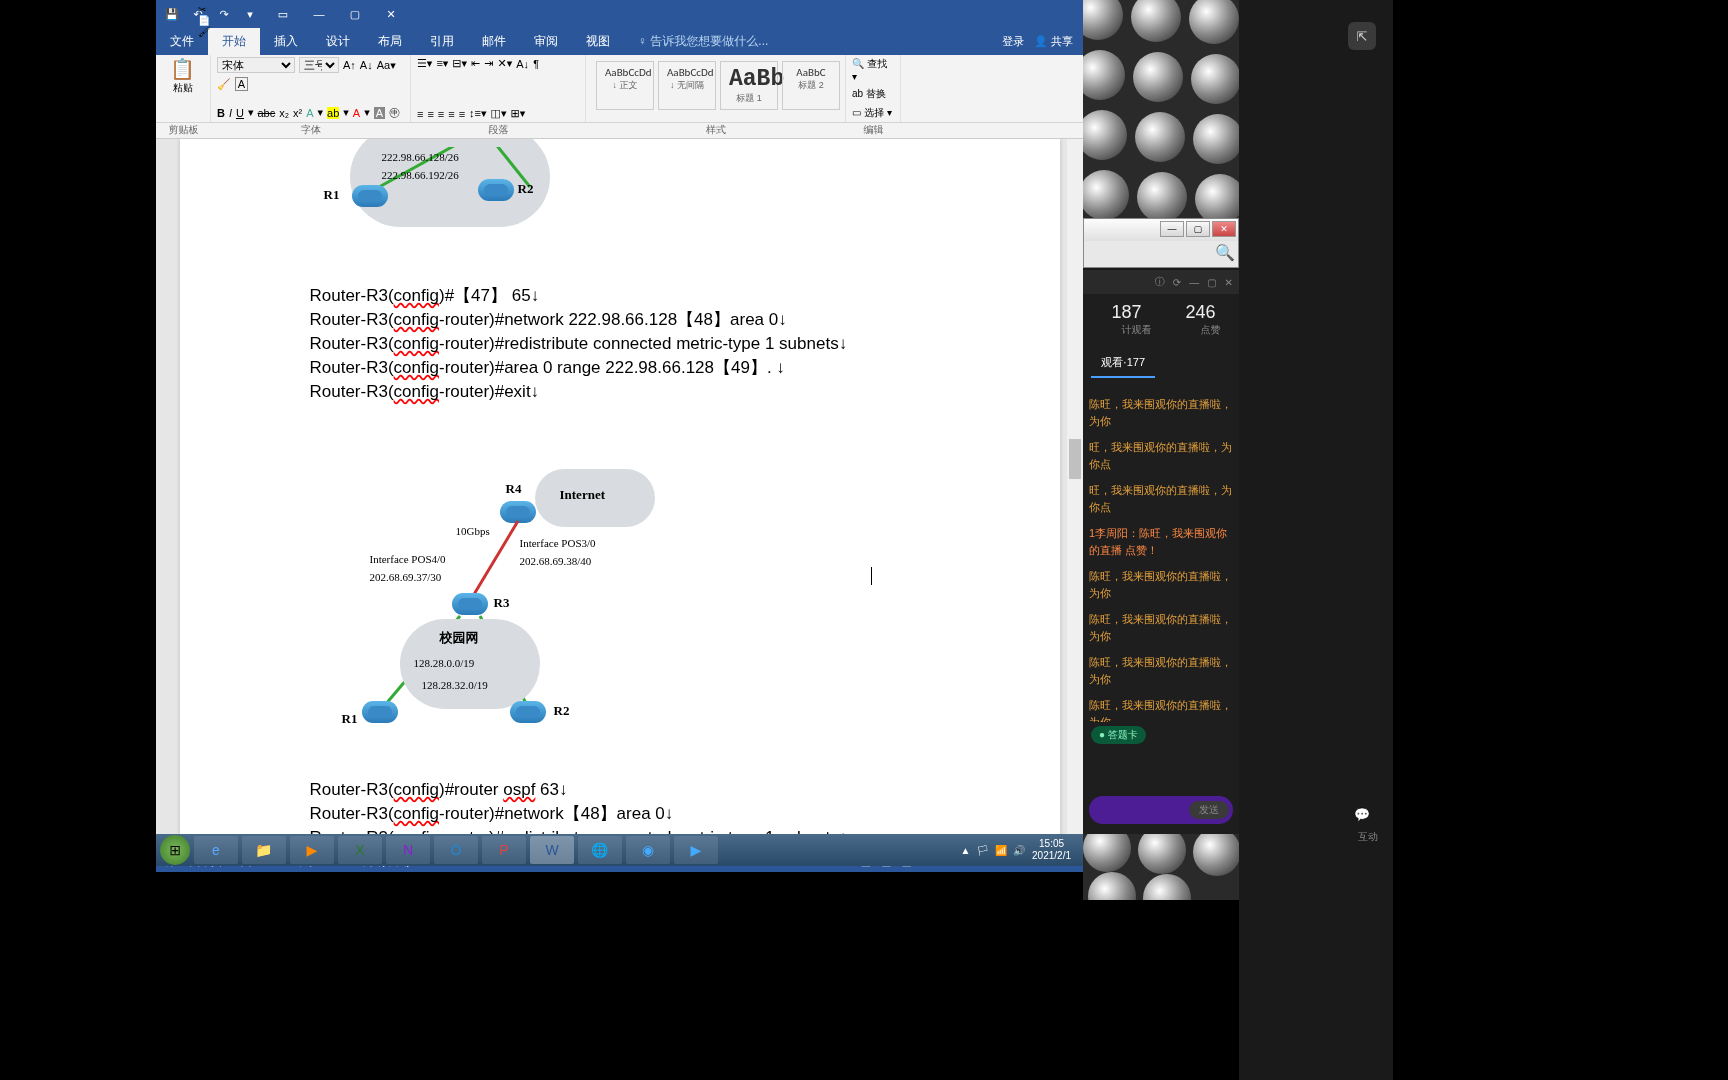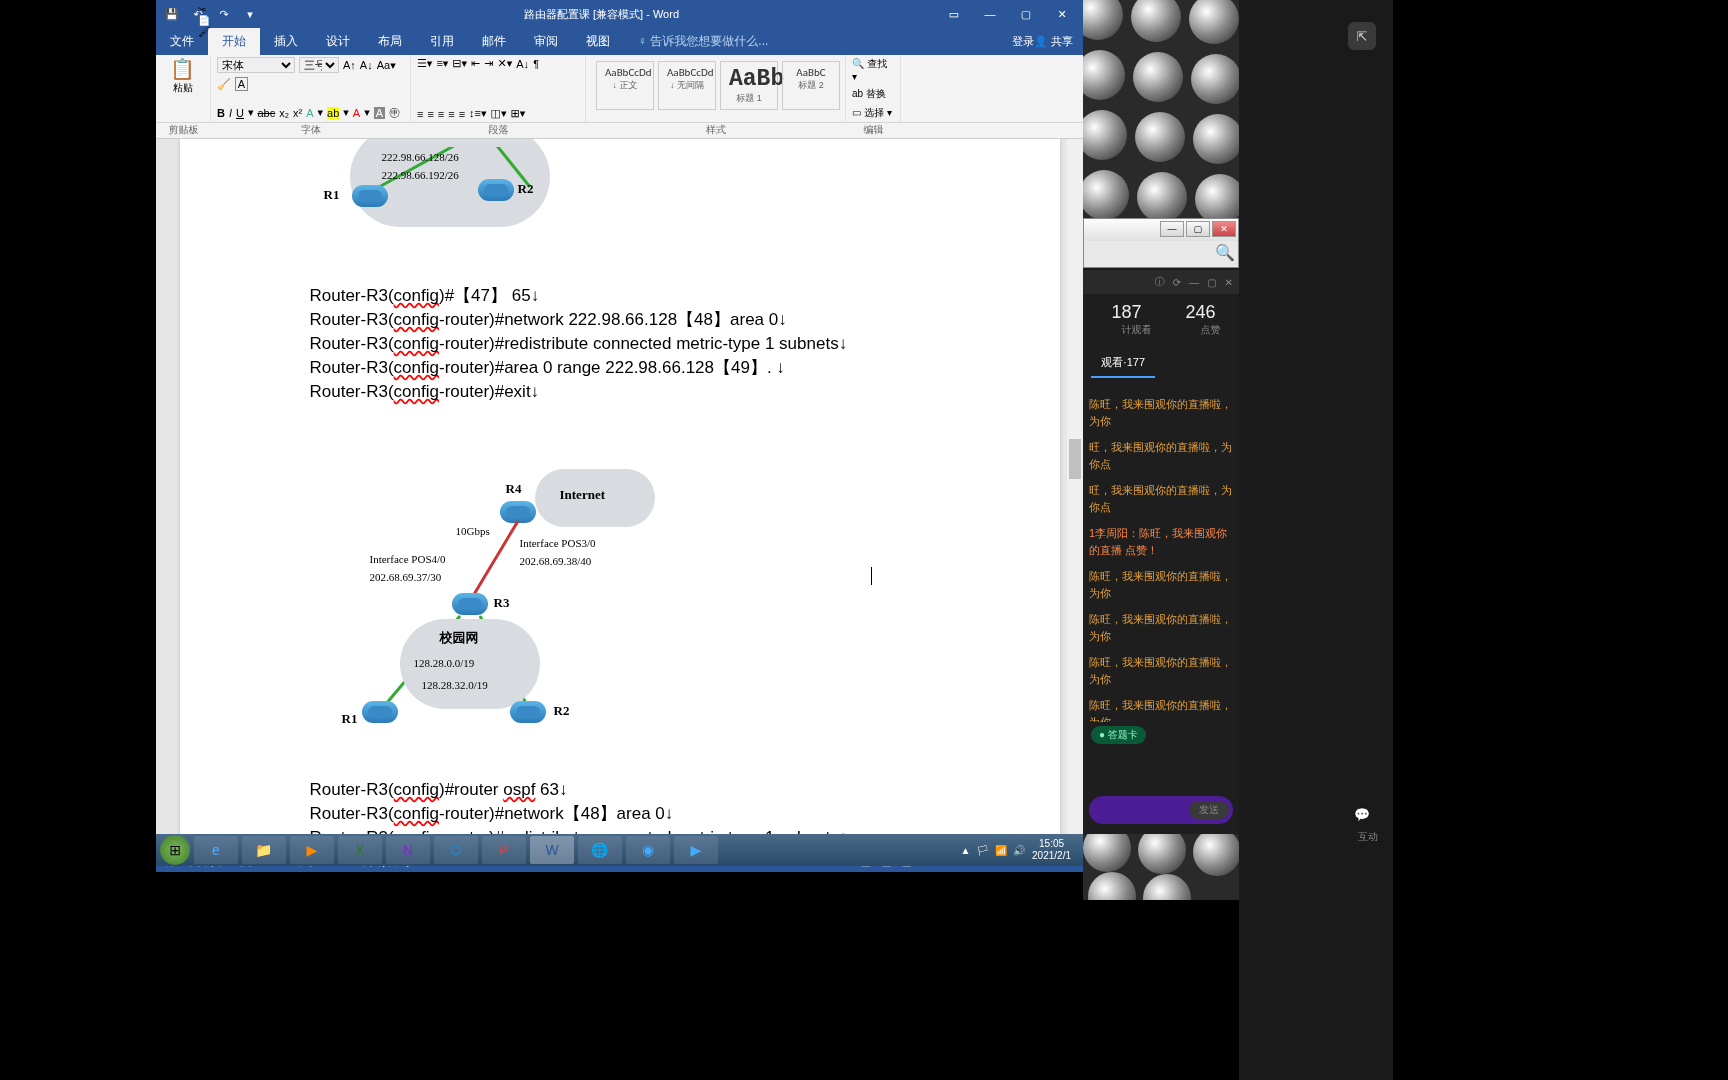--- a/index.html
+++ b/index.html
@@ -7,21 +7,21 @@
 .word-app { position:absolute; left:156px; top:0; width:927px; height:834px; background:#fff; }
 .word-title { height:28px; background:#2b579a; display:flex; align-items:center; color:#fff; font-size:11px; }
 .qat { display:flex; gap:10px; padding:0 8px; }
 .qat span { width:16px; text-align:center; }
 .title-text { flex:1; text-align:center; }
 .win-ctrl { display:flex; gap:2px; margin-right:4px; }
 .win-ctrl span { width:34px; height:20px; text-align:center; line-height:20px; }
 .ribbon-tabs { height:27px; background:#2b579a; display:flex; align-items:center; font-size:12px; color:#fff; }
 .ribbon-tabs .tab { padding:0 14px; height:27px; line-height:27px; }
 .ribbon-tabs .tab.active { background:#f3f3f3; color:#2b579a; }
-.ribbon-right { margin-left:auto; display:flex; padding-right:10px; font-size:11px; }
+.ribbon-right { margin-left:auto; display:flex; gap:10px; padding-right:10px; font-size:11px; }
 .ribbon { height:68px; background:#f3f3f3; border-bottom:1px solid #d4d4d4; display:flex; font-size:11px; }
 .rgroup { border-right:1px solid #e0e0e0; padding:2px 6px; display:flex; flex-direction:column; justify-content:space-between; }
 .rgroup-ctrl { display:flex; gap:4px; align-items:center; flex-wrap:wrap; }
 .styles { display:flex; gap:4px; padding:4px; }
 .style-box { border:1px solid #ccc; padding:4px 8px; text-align:center; min-width:58px; }
 .style-box .prev { font-size:11px; color:#333; font-family:Calibri; }
 .style-box .nm { font-size:9px; color:#666; }
 .style-box.big .prev { font-size:23px; font-weight:bold;font-family:Liberation Mono, monospace; }
 .doc-area { position:relative; height:711px; overflow:hidden; background:#e6e6e6; }
 .page { background:#fff; margin:0 auto; width:880px; min-height:800px; padding:4px 130px 0 130px; box-shadow:0 0 4px rgba(0,0,0,.2); }
@@ -89,21 +89,20 @@
 <div class="bottom-black"></div>
 
 <div class="word-app">
   <div class="word-title">
     <div class="qat">
       <span>💾</span>
       <span>↶</span>
       <span>↷</span>
       <span>▾</span>
     </div>
-    <div class="title-text">路由器配置课 [兼容模式] - Word</div>
     <div class="win-ctrl">
       <span>▭</span>
       <span>—</span>
       <span>▢</span>
       <span>✕</span>
     </div>
   </div>
 
   <div class="ribbon-tabs">
     <div class="tab">文件</div>

